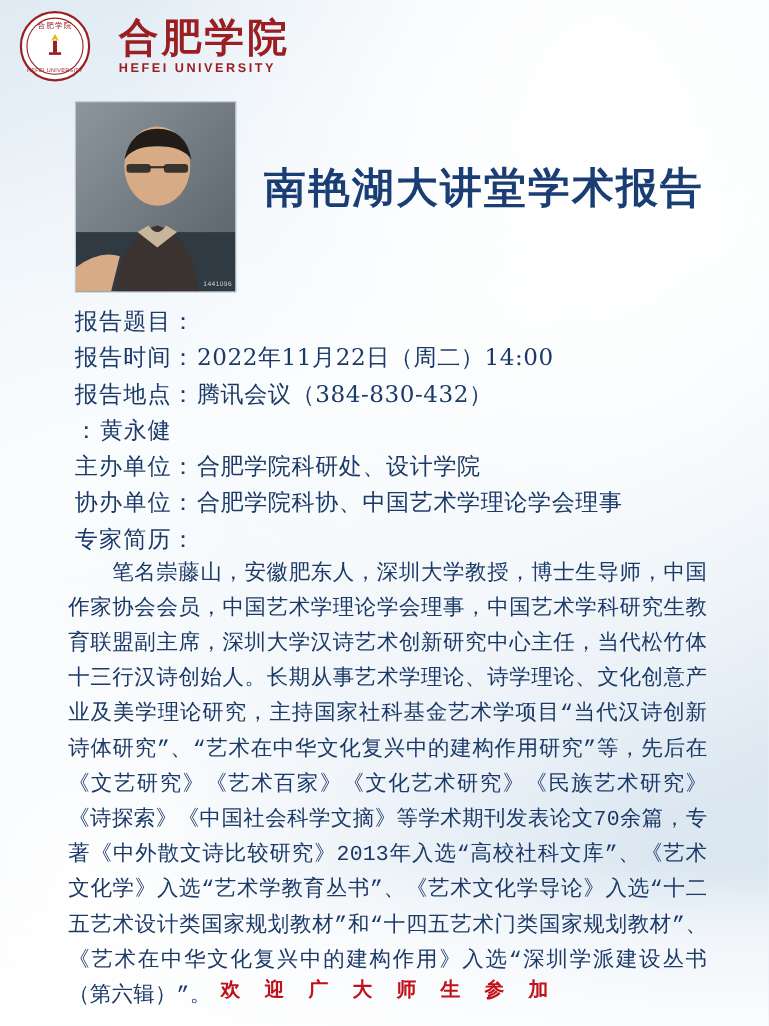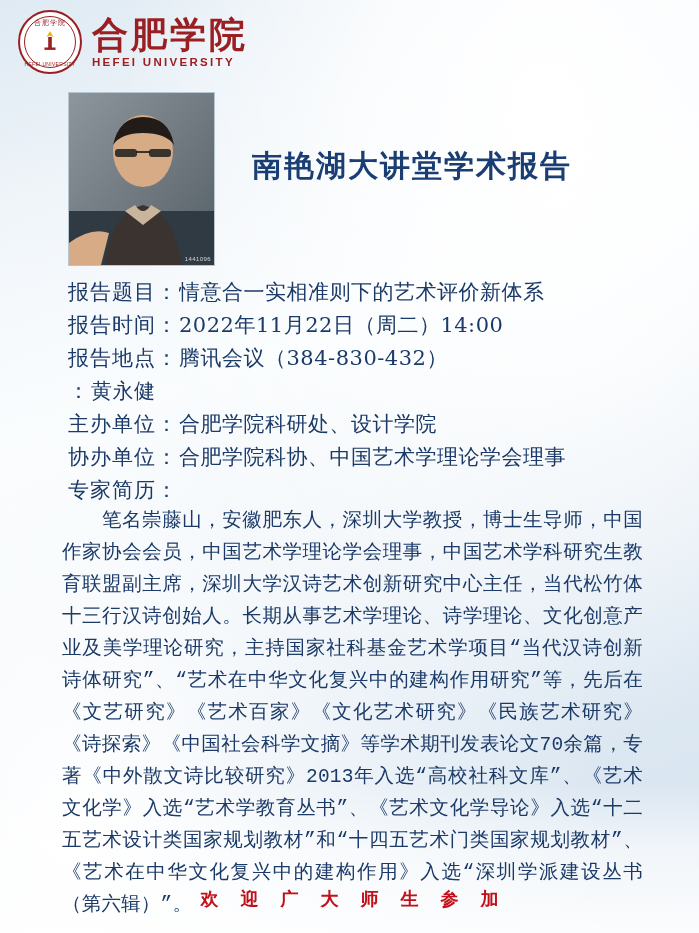--- a/index.html
+++ b/index.html
@@ -33,21 +33,21 @@
     pointer-events: none;
   }
 
   
   .header {
     position: absolute;
     top: 10px;
     left: 18px;
     display: flex;
     align-items: center;
-    gap: 10px;
+    gap: 26px;
     z-index: 3;
   }
   .seal {
     width: 60px;
     height: 60px;
     border-radius: 50%;
     background: #ffffff;
     border: 2px solid #9a1f22;
     position: relative;
     box-shadow: 0 0 0 1px #ffffff inset;
@@ -134,23 +134,23 @@
     right: 3px;
     bottom: 3px;
     font-size: 6px;
     color: #e8e8e8;
     font-family: "Liberation Sans", sans-serif;
     letter-spacing: 0.4px;
     opacity: 0.85;
   }
   .main-title {
     position: absolute;
-    left: 252px;
+    left: 240px;
     top: 54px;
-    font-size: 30px;
+    font-size: 38px;
     letter-spacing: 2px;
     color: #1a3e73;
     font-family: "DejaVu Serif", serif;
     font-weight: 600;
     white-space: nowrap;
   }
 
   
   .info {
     position: absolute;
@@ -259,21 +259,20 @@
       </svg>
       <div class="stamp">1441096</div>
     </div>
     <div class="main-title">南艳湖大讲堂学术报告</div>
   </div>
 
   <div class="info">
     <div class="info-row">
       <span class="label">报告题目</span>
       <span class="colon">：</span>
-      <span class="value">情意合一实相准则下的艺术评价新体系</span>
     </div>
     <div class="info-row">
       <span class="label">报告时间</span>
       <span class="colon">：</span>
       <span class="value">2022年11月22日（周二）14:00</span>
     </div>
     <div class="info-row">
       <span class="label">报告地点</span>
       <span class="colon">：</span>
       <span class="value">腾讯会议（384-830-432）</span>

